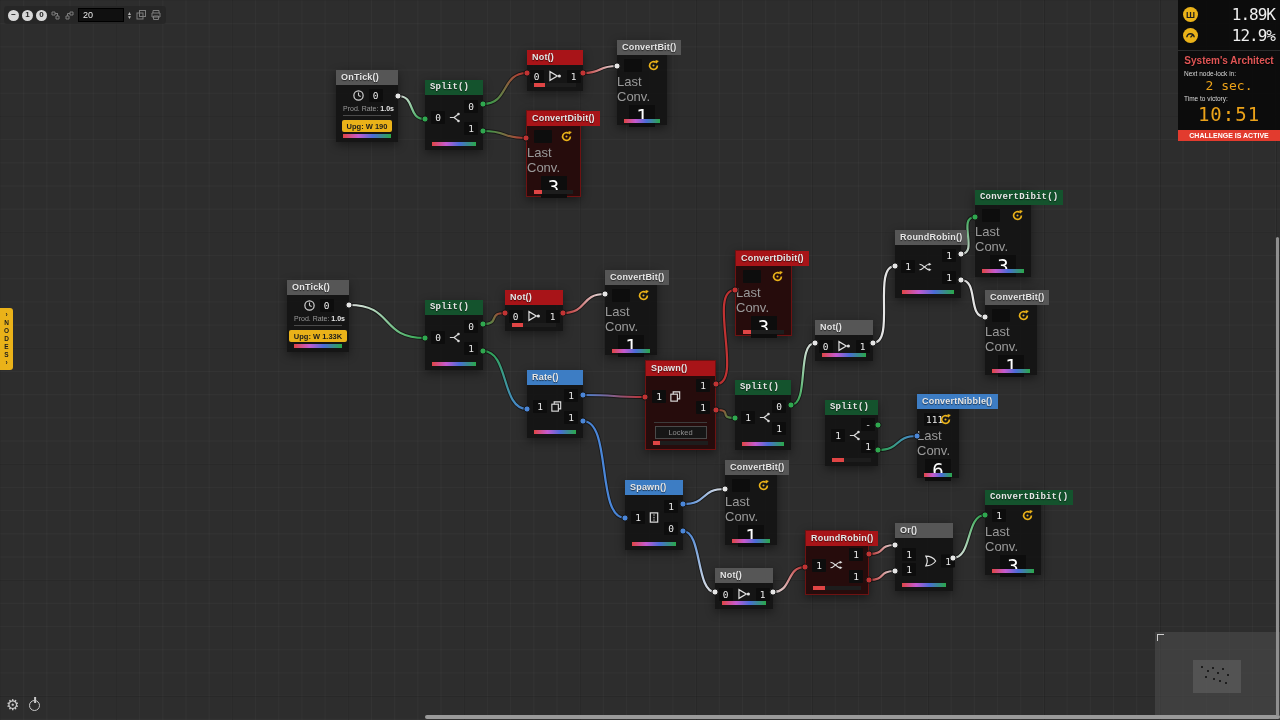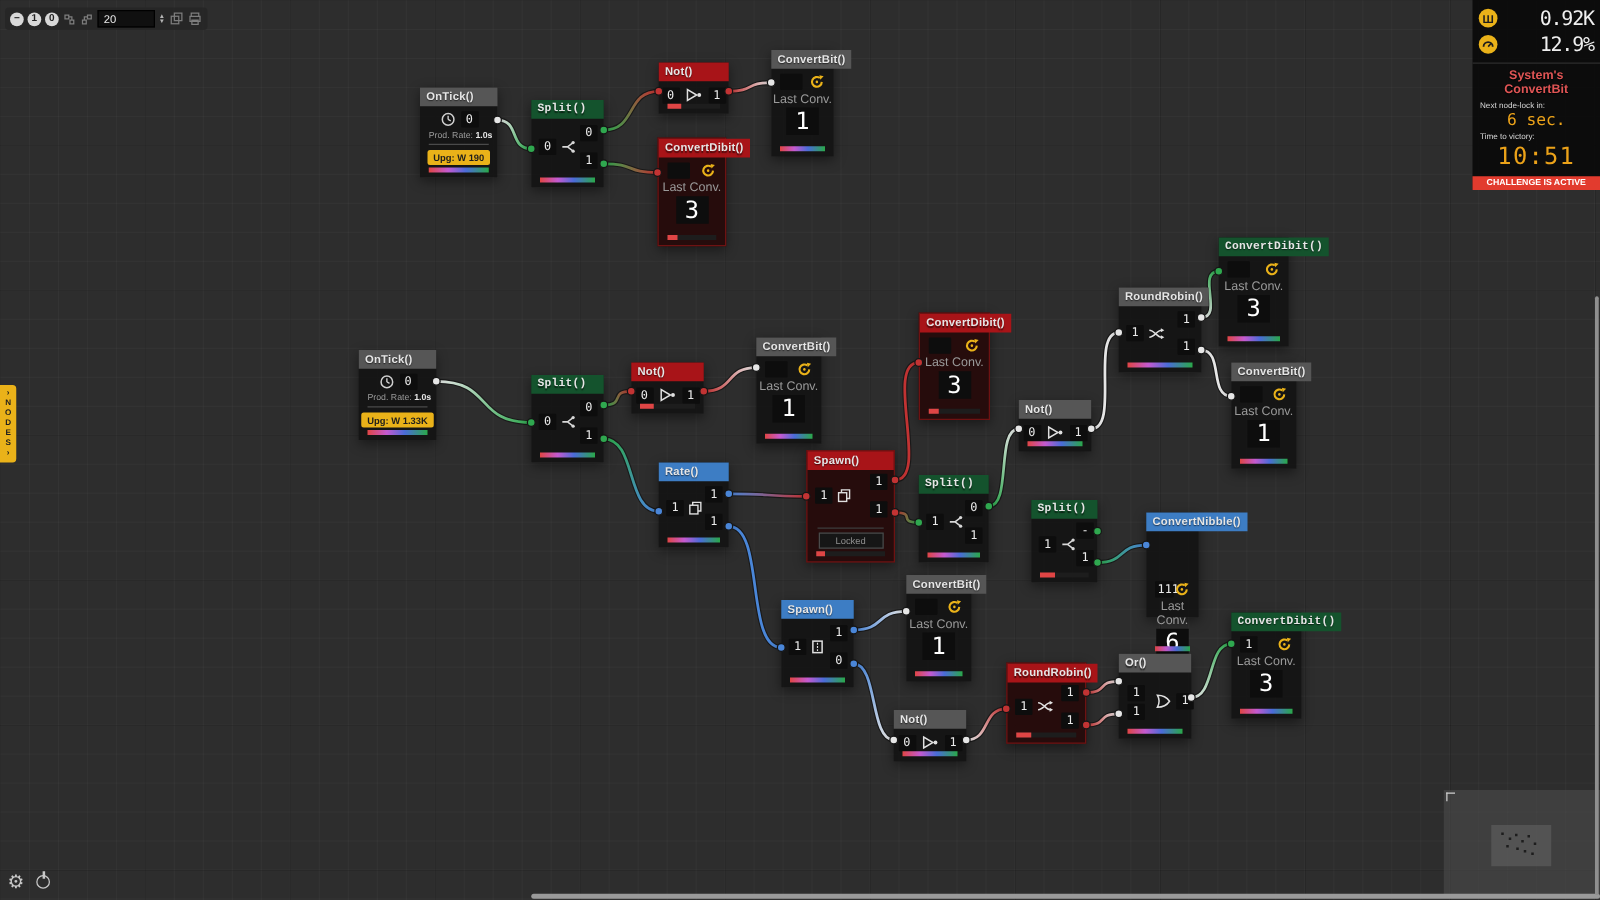--- a/index.html
+++ b/index.html
@@ -30,21 +30,21 @@
   .hdr-red   { background:#a81418; }
   .hdr-blue  { background:#3d7dc4; }
   .body { position:relative; flex:1; }
   .chip { display:inline-block; background:#0d0d0d; color:#eaeaea;
     font-family:"DejaVu Sans Mono", monospace; font-size:9.5px; line-height:13px;
     min-width:14px; padding:0 2px; text-align:center; border-radius:1px; }
   .chip.empty { min-width:18px; height:13px; }
   .bigval { display:block; margin:1px auto 0 auto; width:max-content; min-width:26px;
     background:#0d0d0d; color:#fff; font-family:"DejaVu Sans Mono", monospace;
     font-size:19px; line-height:22px; padding:0 7px; text-align:center; }
-  .lconv { display:block; text-align:center; color:#9a9a9a; font-size:10px; margin-top:2px; }
+  .lconv { display:block; text-align:left; color:#9a9a9a; font-size:13px; margin-top:2px; }
   .bar { position:absolute; left:7px; right:7px; bottom:4px; height:4px; background:#1d1d1d; }
   .bar i { display:block; height:100%; }
   .fill-rainbow { width:100%;
     background:linear-gradient(90deg,#e04545 0%,#c45ad0 32%,#4a6cd8 62%,#2aa84a 100%); }
   .fill-red { background:#e04545; }
   .iorow { position:absolute; left:6px; right:5px; top:0; bottom:10px;
     display:flex; align-items:center; justify-content:space-between; }
   .ingrp { display:flex; align-items:center; gap:3px; }
   .outcol { display:flex; flex-direction:column; align-items:flex-end; gap:9px; }
   .notrow { display:flex; align-items:center; justify-content:center; gap:4px; height:22px; }
@@ -647,24 +647,24 @@
             <div class="outcol">
               <span class="chip">-</span>
               <span class="chip">1</span>
             </div>
           </div>
           <div class="bar">
             <i class="fill-red" style="width:30%"></i>
           </div>
         </div>
       </div>
-      <div class="node" style="left: 917px; top: 410px; width: 42px; height: 84px;">
+      <div class="node" style="left: 917px; top: 394px; width: 42px; height: 84px;">
         <div class="hdr hdr-blue">ConvertNibble()</div>
         <div class="body">
-          <div style="display:flex;align-items:center;justify-content:flex-end;padding:4px 7px 0 7px;margin-top:36px;">
+          <div style="display:flex;align-items:center;justify-content:flex-end;padding:4px 7px 0 7px;">
             <span class="chip">111</span>
             <span class="icon">
               <svg width="13" height="13" viewBox="0 0 14 14">
                 <path d="M11.2,7 a4.2,4.2 0 1 1 -1.6,-3.3" fill="none" stroke="#eab219" stroke-width="1.8"></path>
                 <polygon points="9.2,1.2 12.8,2.2 9.9,5.2" fill="#eab219"></polygon>
                 <circle cx="7" cy="7" r="1.1" fill="#eab219"></circle>
               </svg>
             </span>
           </div>
           <span class="lconv">Last Conv.</span>
@@ -878,35 +878,35 @@
     <span class="tb-ico">
       <svg width="12" height="12" viewBox="0 0 12 12">
           <path d="M3,4 V1.5 h6 V4 M2,4 h8 v4 h-8 z M3.5,7 h5 v3.5 h-5 z" fill="none" stroke="#9a9a9a"></path>
         </svg>
     </span>
   </div>
 
   <div id="stats">
     <div class="srow">
       <span class="ycirc">Ш</span>
-      <span class="sval">0.92K</span>
+      <span class="sval">1.89K</span>
     </div>
     <div class="srow">
       <span class="ycirc">
         <svg width="11" height="11" viewBox="0 0 12 12">
             <path d="M2,8 a4,4 0 1 1 8,0" fill="none" stroke="#1d1d1d" stroke-width="1.6"></path>
             <path d="M6,8 L8.6,5.2" stroke="#1d1d1d" stroke-width="1.4"></path>
           </svg>
       </span>
       <span class="sval">12.9%</span>
     </div>
     <div class="sdivider"></div>
-    <div class="ch-title">System's ConvertBit</div>
+    <div class="ch-title">System's Architect</div>
     <div class="ch-label">Next node-lock in:</div>
-    <div class="ch-val1">6 sec.</div>
+    <div class="ch-val1">2 sec.</div>
     <div class="ch-label">Time to victory:</div>
     <div class="ch-val2">10:51</div>
     <div class="ch-banner">CHALLENGE IS ACTIVE</div>
   </div>
 
   <div id="nodes-tab">›NODES›</div>
 
   <div id="bl-icons">
     <span class="gear">⚙</span>
     <span class="power"></span>

